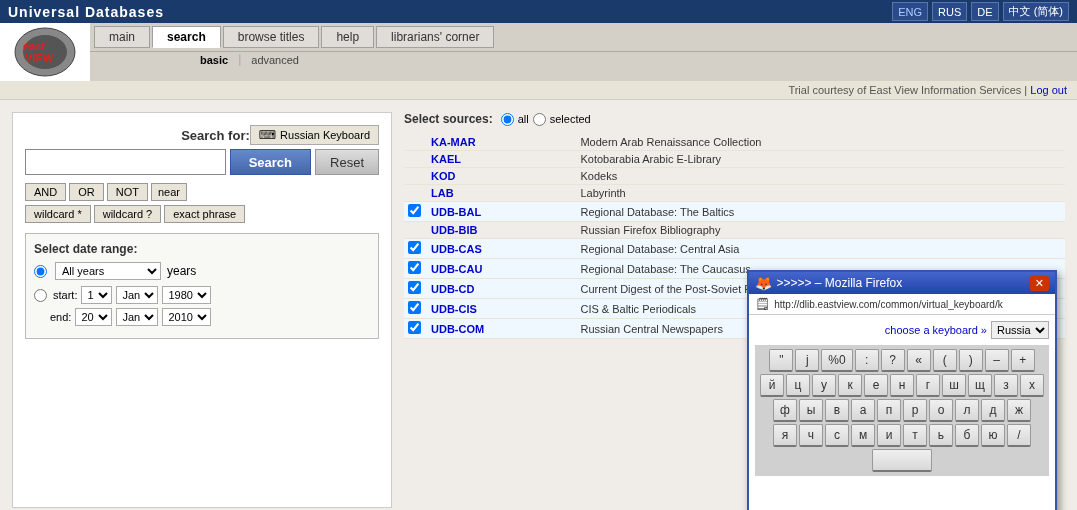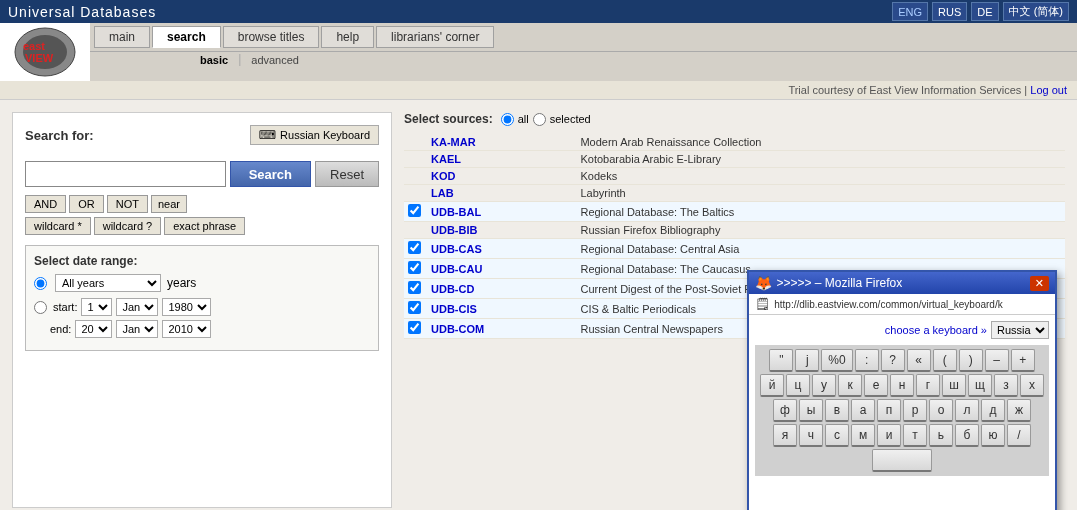--- a/index.html
+++ b/index.html
@@ -1,20 +1,20 @@
 <!DOCTYPE html>
 <html><head>
   <meta charset="utf-8">
   <style>
     * { margin: 0; padding: 0; box-sizing: border-box; }
     body { font-family: Arial, sans-serif; font-size: 12px; background: #d4d0c8; width: 1077px; overflow: hidden; }
 
     
     .header { background: #1a3a6b; display: flex; align-items: center; justify-content: space-between; padding: 2px 8px; }
-    .header-title { color: white; font-size: 14px; font-weight: normal; letter-spacing: 1px; }
+    .header-title { color: white; font-size: 14px; font-weight: bold; letter-spacing: 1px; }
     .header-langs { display: flex; gap: 4px; }
     .lang-btn { background: #2a4a8b; color: white; border: 1px solid #5577aa; padding: 1px 5px; font-size: 11px; cursor: pointer; }
     .lang-btn.active { color: #aaccff; }
 
     
     .nav-area { background: #d4d0c8; display: flex; align-items: stretch; }
     .logo-box { background: white; width: 90px; height: 58px; display: flex; align-items: center; justify-content: center; overflow: hidden; flex-shrink: 0; }
 
     .nav-tabs-area { display: flex; flex-direction: column; flex: 1; }
     .nav-top { display: flex; align-items: center; height: 28px; background: #d4d0c8; padding-left: 4px; }
@@ -29,21 +29,21 @@
     
     .trial-bar { background: #e8e4d8; text-align: right; padding: 3px 10px; font-size: 11px; color: #555; border-bottom: 1px solid #ccc; }
     .trial-bar a { color: #0000cc; text-decoration: none; }
 
     
     .main-content { display: flex; background: #f0ede8; min-height: 420px; }
 
     
     .search-panel { background: white; margin: 12px; padding: 12px; flex: 0 0 380px; border: 1px solid #ccc; }
 
-    .search-for-row { display: flex; align-items: center; justify-content: space-between; margin-bottom: 16px; }
+    .search-for-row { display: flex; align-items: center; justify-content: flex-end; margin-bottom: 4px; }
     .search-for-label { font-weight: bold; font-size: 13px; color: #333; }
     .virtual-keyboard-btn { background: #e8e4d8; border: 1px solid #aaa; padding: 2px 8px; font-size: 11px; cursor: pointer; display: flex; align-items: center; gap: 4px; }
     .keyboard-icon { font-size: 12px; }
 
     .search-input-row { display: flex; gap: 4px; margin-bottom: 8px; }
     .search-input { border: 1px solid #888; padding: 3px 5px; font-size: 13px; flex: 1; height: 26px; }
     .search-btn { background: linear-gradient(to bottom, #6688cc, #4466aa); color: white; border: 1px solid #3355aa; padding: 3px 18px; font-size: 13px; font-weight: bold; cursor: pointer; }
     .reset-btn { background: linear-gradient(to bottom, #dddddd, #bbbbbb); color: #333; border: 1px solid #999; padding: 3px 14px; font-size: 13px; cursor: pointer; }
 
     .operators-row { display: flex; gap: 3px; margin-bottom: 4px; align-items: center; }

